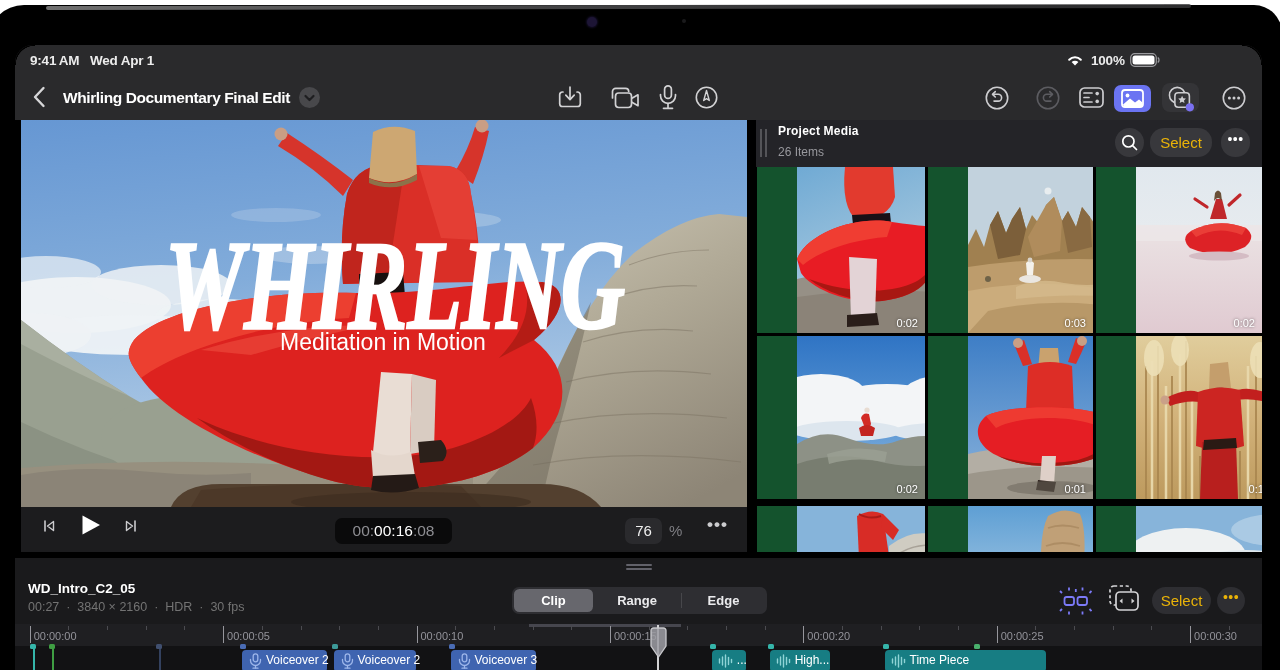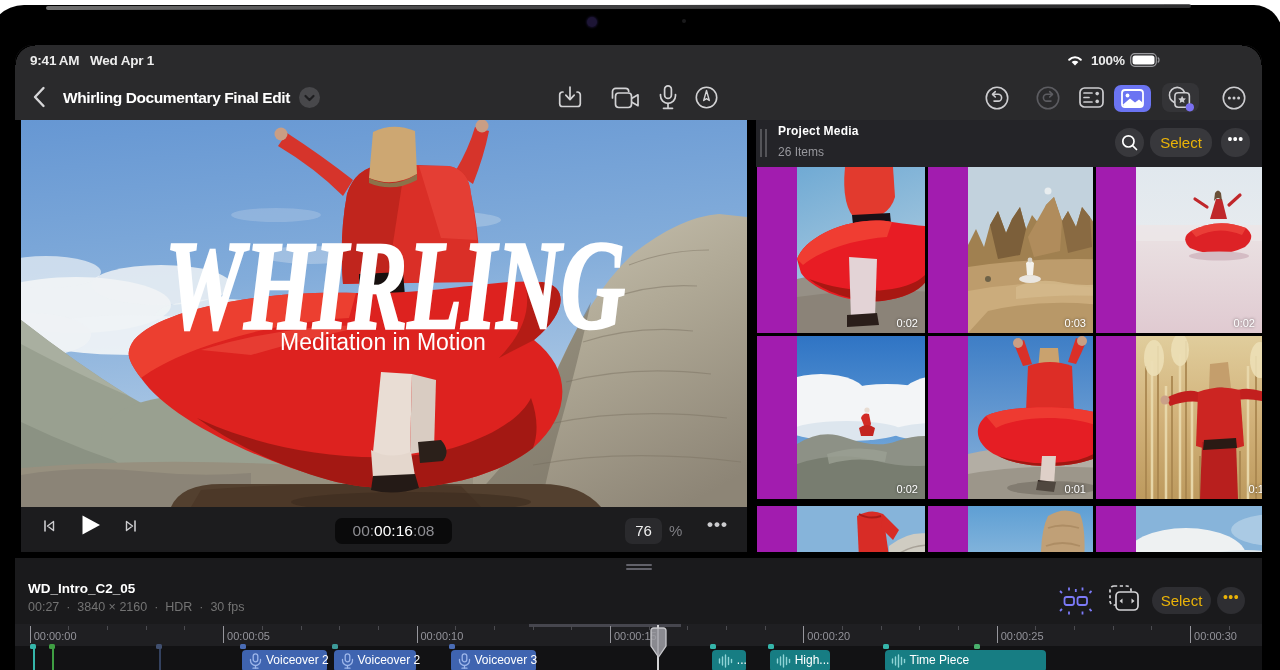--- a/index.html
+++ b/index.html
@@ -16,21 +16,21 @@
   #camdot2 { position:absolute; left:682px; top:19px; width:4px; height:4px;
     border-radius:50%; background:#1a1a1c; }
   #screen { position:absolute; left:15px; top:45px; width:1247px; height:625px;
     background:#000; border-radius:18px 18px 0 0; overflow:hidden; }
   
   #header { left:0; top:0; width:1247px; height:75px; background:#2a2a2c; }
   .st { color:#ececec; font-size:13.5px; font-weight:700; letter-spacing:-0.2px; }
   #viewer { left:6px; top:75px; width:726px; height:387px; background:#6d9ed8; }
   #transport { left:6px; top:462px; width:726px; height:45px; background:#1c1c1e; }
   #ppanel-h { left:741px; top:75px; width:506px; height:47px; background:#242428; }
-  .cell { position:absolute; overflow:hidden; background:#a21caf;padding-left:40px; }
+  .cell { position:absolute; overflow:hidden; background:#14532d;padding-left:40px; }
   .dur { position:absolute; right:7px; bottom:4px; color:#fff; font-size:11px;
     font-weight:400; text-shadow:0 0 3px rgba(0,0,0,.6); }
   #bpanel { left:0; top:512px; width:1247px; height:113px; background:#1a1a1c;
     border-top:1.5px solid #000; }
   #ruler { left:0; top:579px; width:1247px; height:22px; background:#1f1f22; }
   #track { left:0; top:601px; width:1247px; height:24px; background:#121214; }
   .tlab { position:absolute; top:585px; color:#93939a; font-size:11px; }
   .mtick { position:absolute; top:581px; width:1px; height:17px; background:#96969c; }
   .stick { position:absolute; top:581px; width:1px; height:3.5px; background:#4b4b50; }
   .clipb { position:absolute; top:604.5px; height:22px; background:#3f64b0;
@@ -461,20 +461,27 @@
       <ellipse cx="20" cy="80" rx="50" ry="18" fill="#c8d8e4"></ellipse>
     </svg>
   </div>
 
   <div class="abs" id="bpanel"></div>
   <div class="abs" style="left:611px; top:518.5px; width:26px; height:2px; border-radius:1px; background:#62626a;"></div>
   <div class="abs" style="left:611px; top:522.5px; width:26px; height:2px; border-radius:1px; background:#62626a;"></div>
   <div class="abs" style="left:13px; top:536px; color:#fff; font-size:13.5px; font-weight:700;">WD_Intro_C2_05</div>
   <div class="abs" style="left:13px; top:555px; color:#737373; font-size:12.5px;">00:27&nbsp; · &nbsp;3840 × 2160&nbsp; · &nbsp;HDR&nbsp; · &nbsp;30 fps</div>
 
+  <div class="abs" style="left:497px; top:542px; width:255px; height:27px; background:#2e2e32; border-radius:7px;">
+    <div class="abs" style="left:2px; top:2px; width:79px; height:23px; background:#67676d; border-radius:5.5px;"></div>
+    <div class="abs" style="left:2px; top:0; width:79px; text-align:center; line-height:27px; color:#fff; font-size:13px; font-weight:700;">Clip</div>
+    <div class="abs" style="left:81px; top:0; width:88px; text-align:center; line-height:27px; color:#ebebed; font-size:13px; font-weight:700;">Range</div>
+    <div class="abs" style="left:169px; top:6px; width:1px; height:15px; background:#47474b;"></div>
+    <div class="abs" style="left:170px; top:0; width:83px; text-align:center; line-height:27px; color:#ebebed; font-size:13px; font-weight:700;">Edge</div>
+  </div>
 
   <svg class="abs" style="left:1044px; top:540px;" width="33" height="31" viewBox="0 0 33 31">
     <g stroke="#7c7af8" stroke-width="1.8" fill="none">
       <rect x="5.5" y="12" width="9.5" height="8" rx="2.2"></rect>
       <rect x="18.5" y="12" width="9.5" height="8" rx="2.2"></rect>
       <path d="M10 5.5 V2.5"></path>
         <path d="M23.5 5.5 V2.5"></path>
       <path d="M10 26.5 V29.5"></path>
         <path d="M23.5 26.5 V29.5"></path>
       <path d="M3 8 L1 6"></path>

